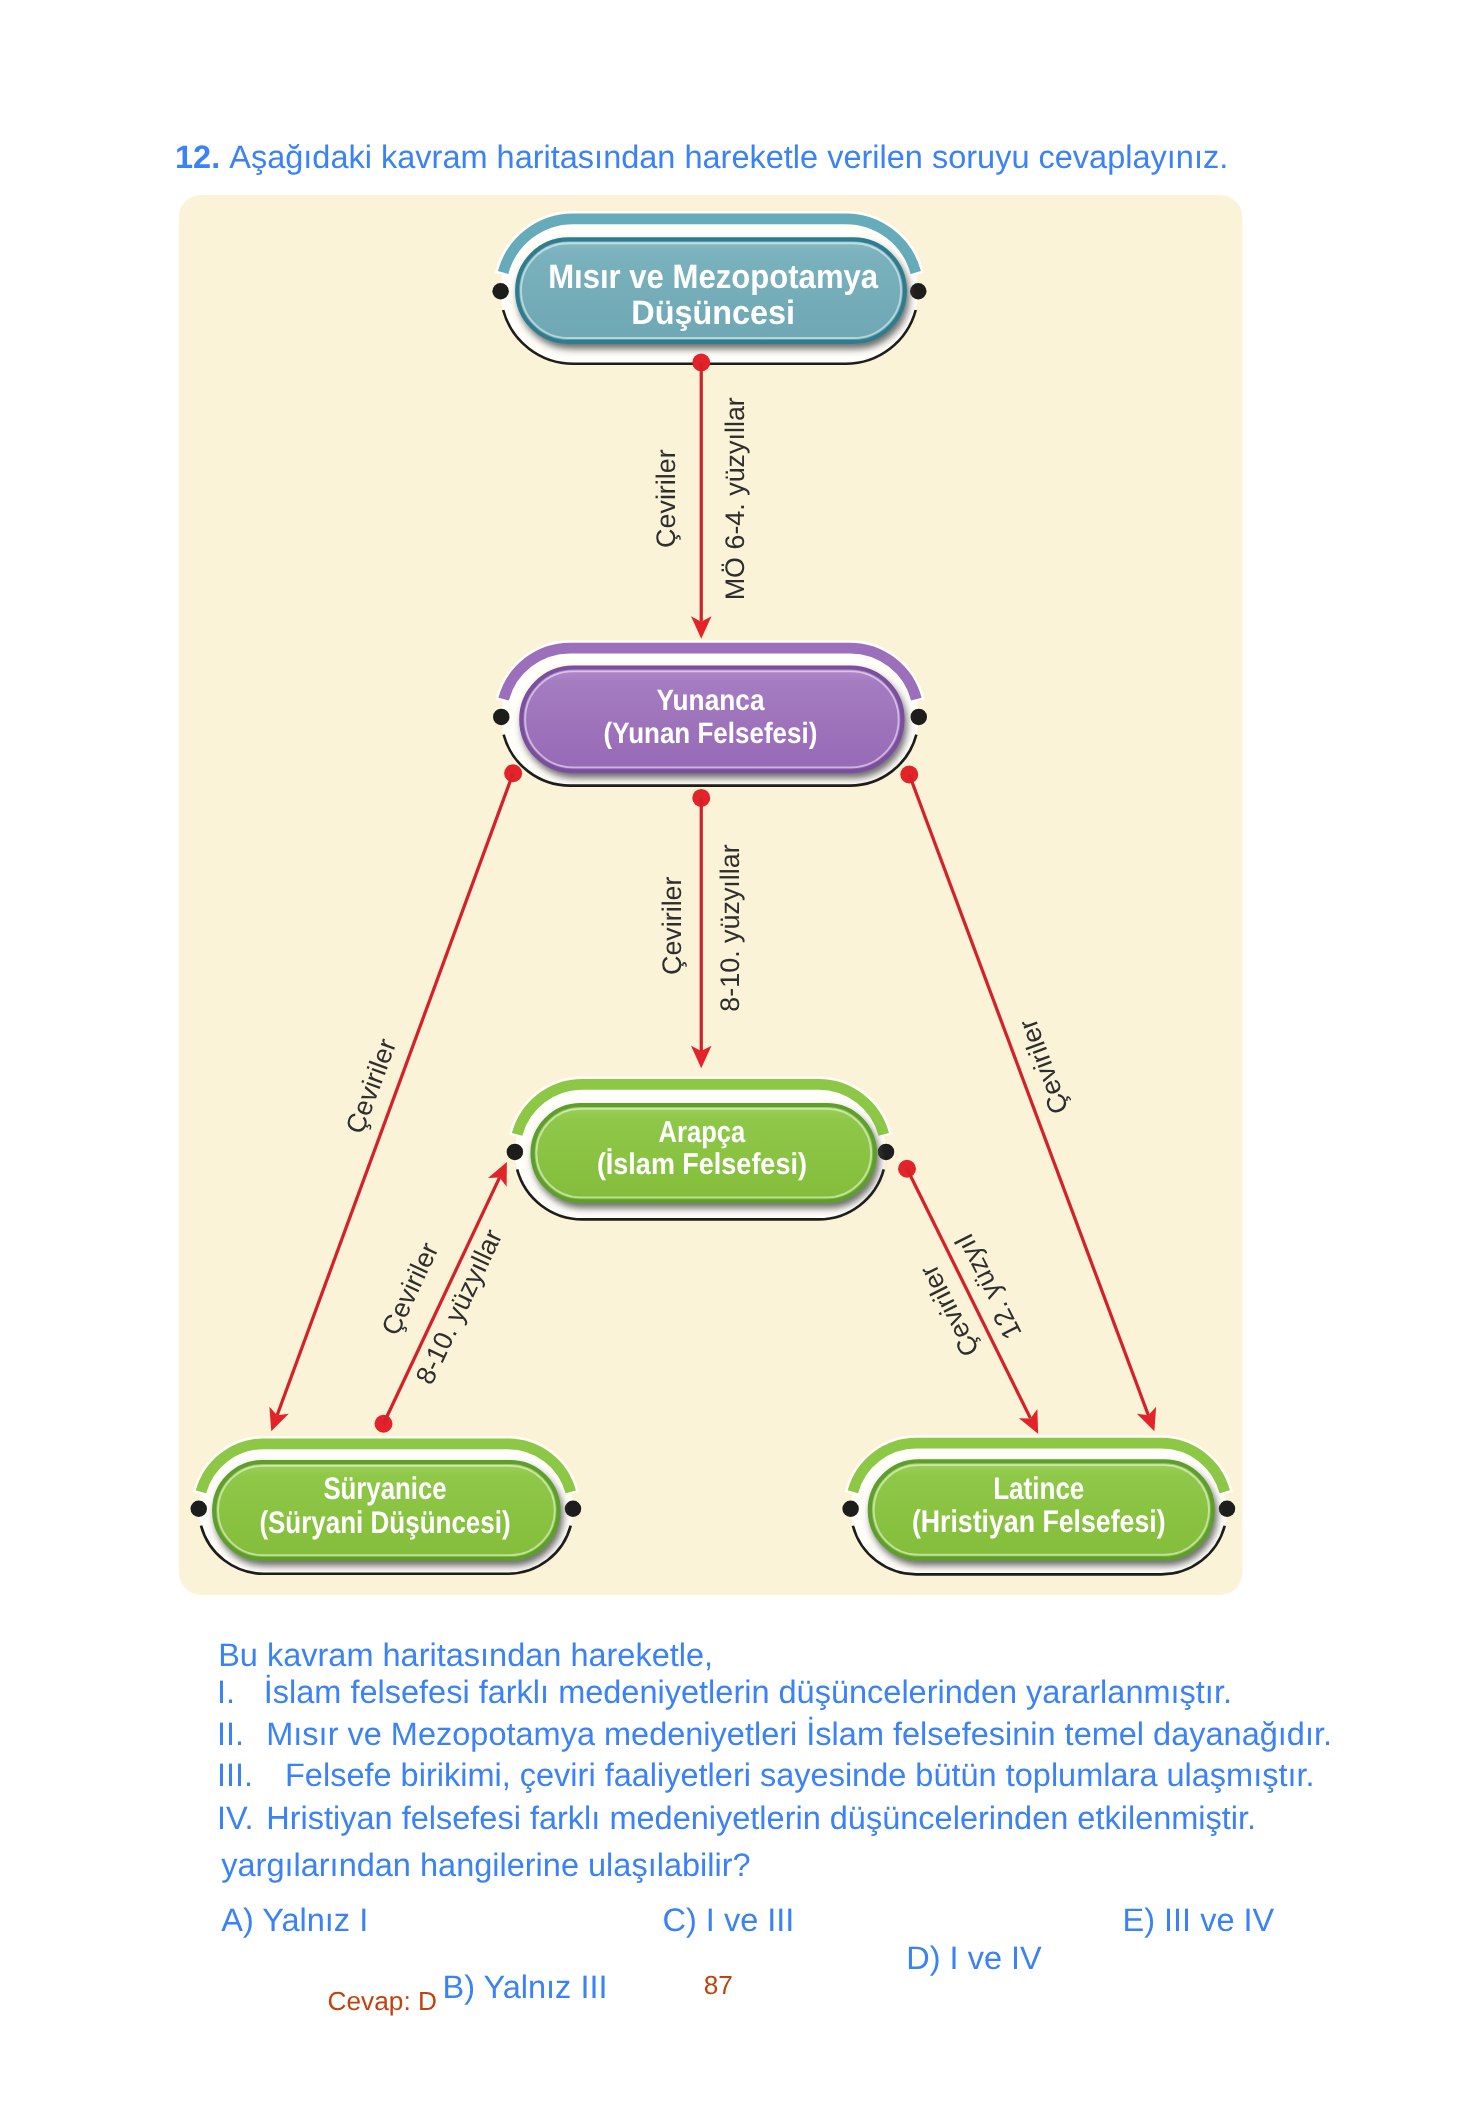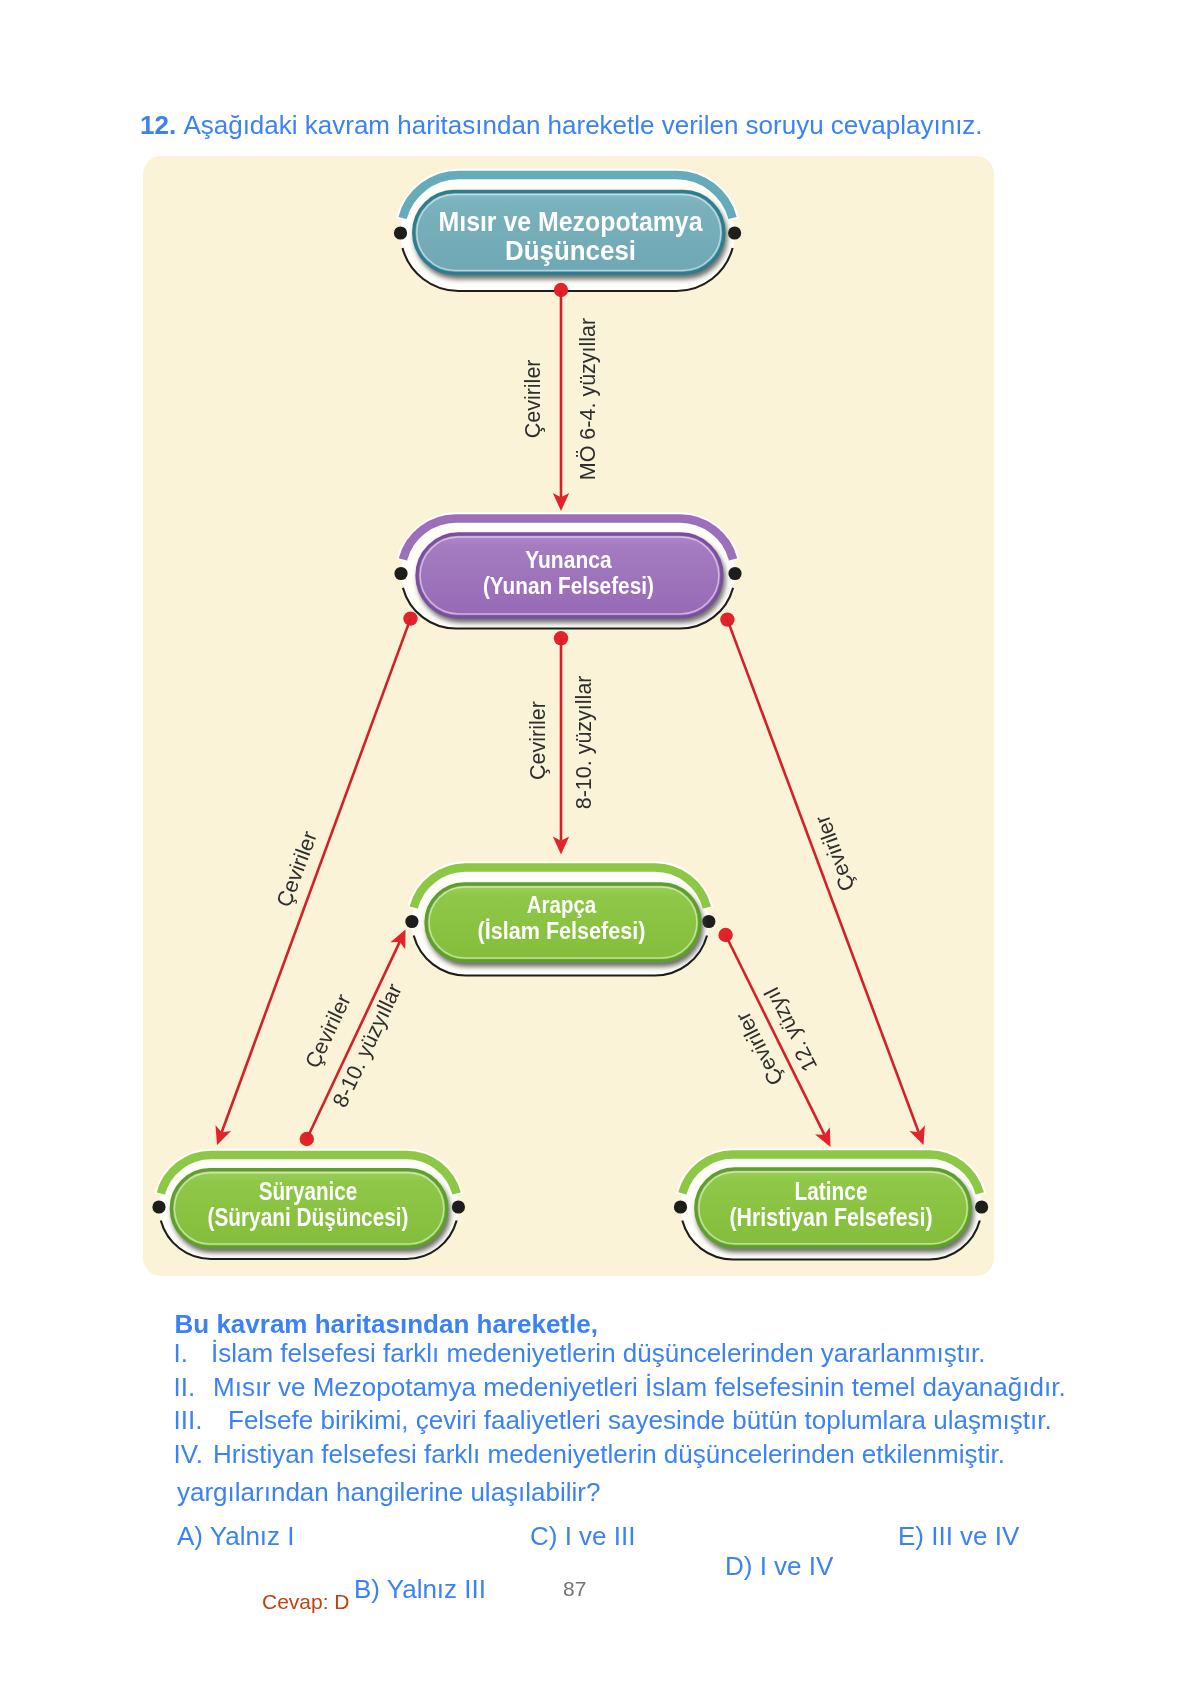--- a/index.html
+++ b/index.html
@@ -119,29 +119,29 @@
 <text x="595.0" y="399" text-anchor="middle" transform="rotate(-90 595.0 399)" font-family="Liberation Sans, sans-serif" font-size="21.5" fill="#2e2e2e">MÖ 6-4. yüzyıllar</text>
 <text x="544.8" y="740.6" text-anchor="middle" transform="rotate(-90 544.8 740.6)" font-family="Liberation Sans, sans-serif" font-size="21.5" fill="#2e2e2e">Çeviriler</text>
 <text x="590.9" y="742.4" text-anchor="middle" transform="rotate(-90 590.9 742.4)" font-family="Liberation Sans, sans-serif" font-size="21.5" fill="#2e2e2e">8-10. yüzyıllar</text>
 <text x="303.6" y="871.5" text-anchor="middle" transform="rotate(-69.6 303.6 871.5)" font-family="Liberation Sans, sans-serif" font-size="21.5" fill="#2e2e2e">Çeviriler</text>
 <text x="334.5" y="1034.2" text-anchor="middle" transform="rotate(-64.8 334.5 1034.2)" font-family="Liberation Sans, sans-serif" font-size="21.5" fill="#2e2e2e">Çeviriler</text>
 <text x="373.7" y="1048.5" text-anchor="middle" transform="rotate(-64.8 373.7 1048.5)" font-family="Liberation Sans, sans-serif" font-size="21.5" fill="#2e2e2e">8-10. yüzyıllar</text>
 <text x="841.6" y="850.7" text-anchor="middle" transform="rotate(-110 841.6 850.7)" font-family="Liberation Sans, sans-serif" font-size="21.5" fill="#2e2e2e">Çeviriler</text>
 <text x="765.9" y="1045.3" text-anchor="middle" transform="rotate(-117 765.9 1045.3)" font-family="Liberation Sans, sans-serif" font-size="21.5" fill="#2e2e2e">Çeviriler</text>
 <text x="797.1" y="1026.2" text-anchor="middle" transform="rotate(-117 797.1 1026.2)" font-family="Liberation Sans, sans-serif" font-size="21.5" fill="#2e2e2e">12. yüzyıl</text>
 </svg>
-<div class="abs t" style="left:174.5px;top:1311px;font-weight:bold">Bu kavram haritasından hareketle,</div>
+<div class="abs t" style="left:174.5px;top:1311px;font-weight:normal">Bu kavram haritasından hareketle,</div>
 <div class="abs t" style="left:173.5px;top:1340px">I.</div>
 <div class="abs t" style="left:211px;top:1340px">İslam felsefesi farklı medeniyetlerin düşüncelerinden yararlanmıştır.</div>
 <div class="abs t" style="left:173.5px;top:1374px">II.</div>
 <div class="abs t" style="left:213px;top:1374px">Mısır ve Mezopotamya medeniyetleri İslam felsefesinin temel dayanağıdır.</div>
 <div class="abs t" style="left:173.5px;top:1407px">III.</div>
 <div class="abs t" style="left:228px;top:1407px">Felsefe birikimi, çeviri faaliyetleri sayesinde bütün toplumlara ulaşmıştır.</div>
 <div class="abs t" style="left:173.5px;top:1441px">IV.</div>
 <div class="abs t" style="left:213px;top:1441px">Hristiyan felsefesi farklı medeniyetlerin düşüncelerinden etkilenmiştir.</div>
 <div class="abs t" style="left:177px;top:1479px;font-weight:normal">yargılarından hangilerine ulaşılabilir?</div>
 <div class="abs t" style="left:177px;top:1523px">A) Yalnız I</div>
 <div class="abs t" style="left:354px;top:1576px">B) Yalnız III</div>
 <div class="abs t" style="left:530px;top:1523px">C) I ve III</div>
 <div class="abs t" style="left:725px;top:1553px">D) I ve IV</div>
 <div class="abs t" style="left:898px;top:1523px">E) III ve IV</div>
-<div class="abs" style="left:563px;top:1577px;font-size:21px;color:#737373">87</div>
+<div class="abs" style="left:563px;top:1577px;font-size:21px;color:#c2410c">87</div>
 <div class="abs" style="left:262px;top:1590px;font-size:21px;color:#c2410c">Cevap: D</div>
 
 </body></html>

